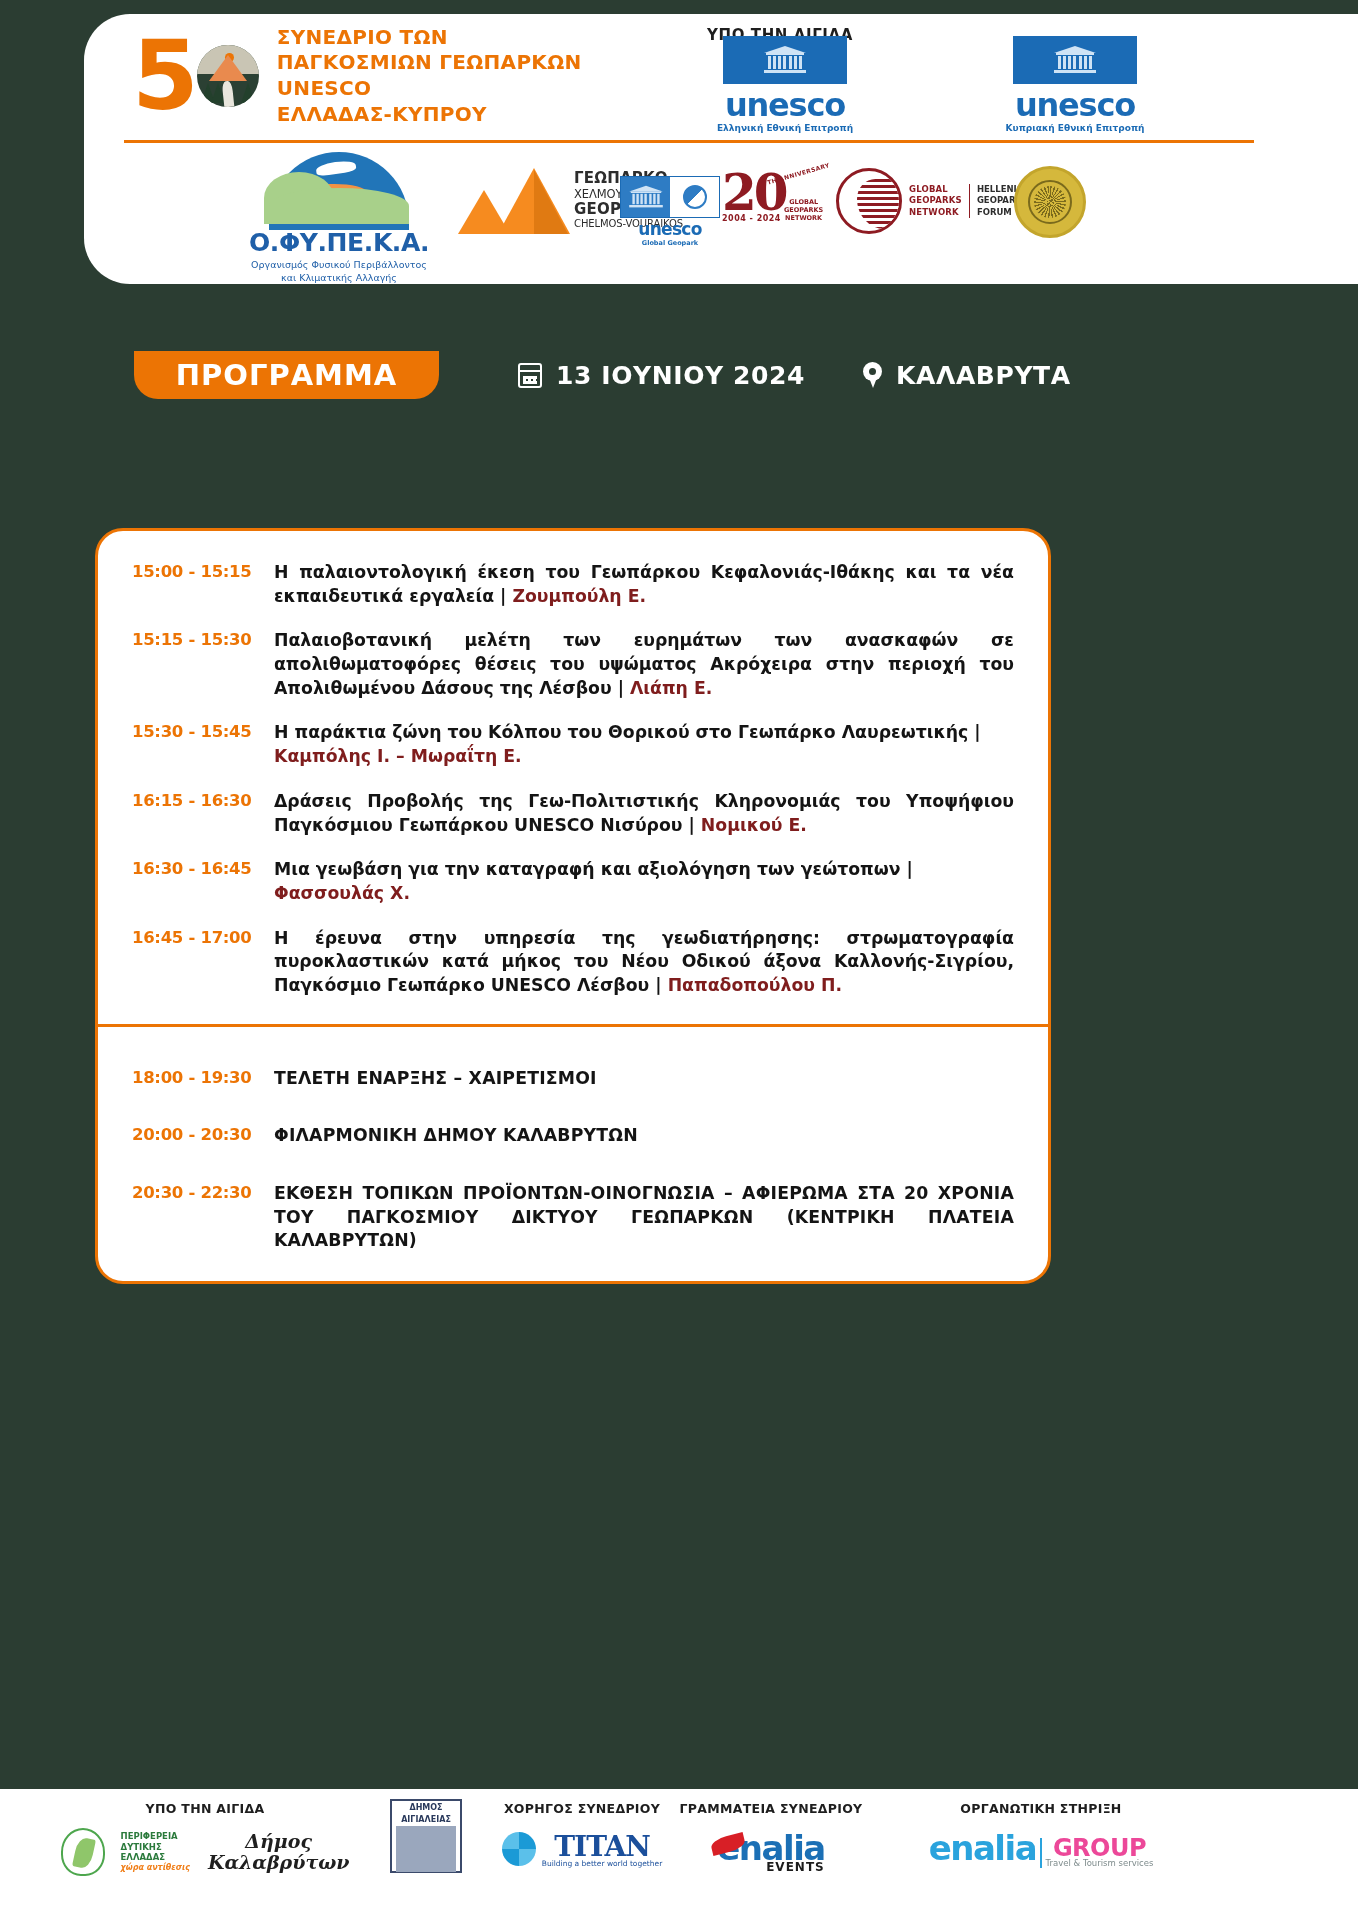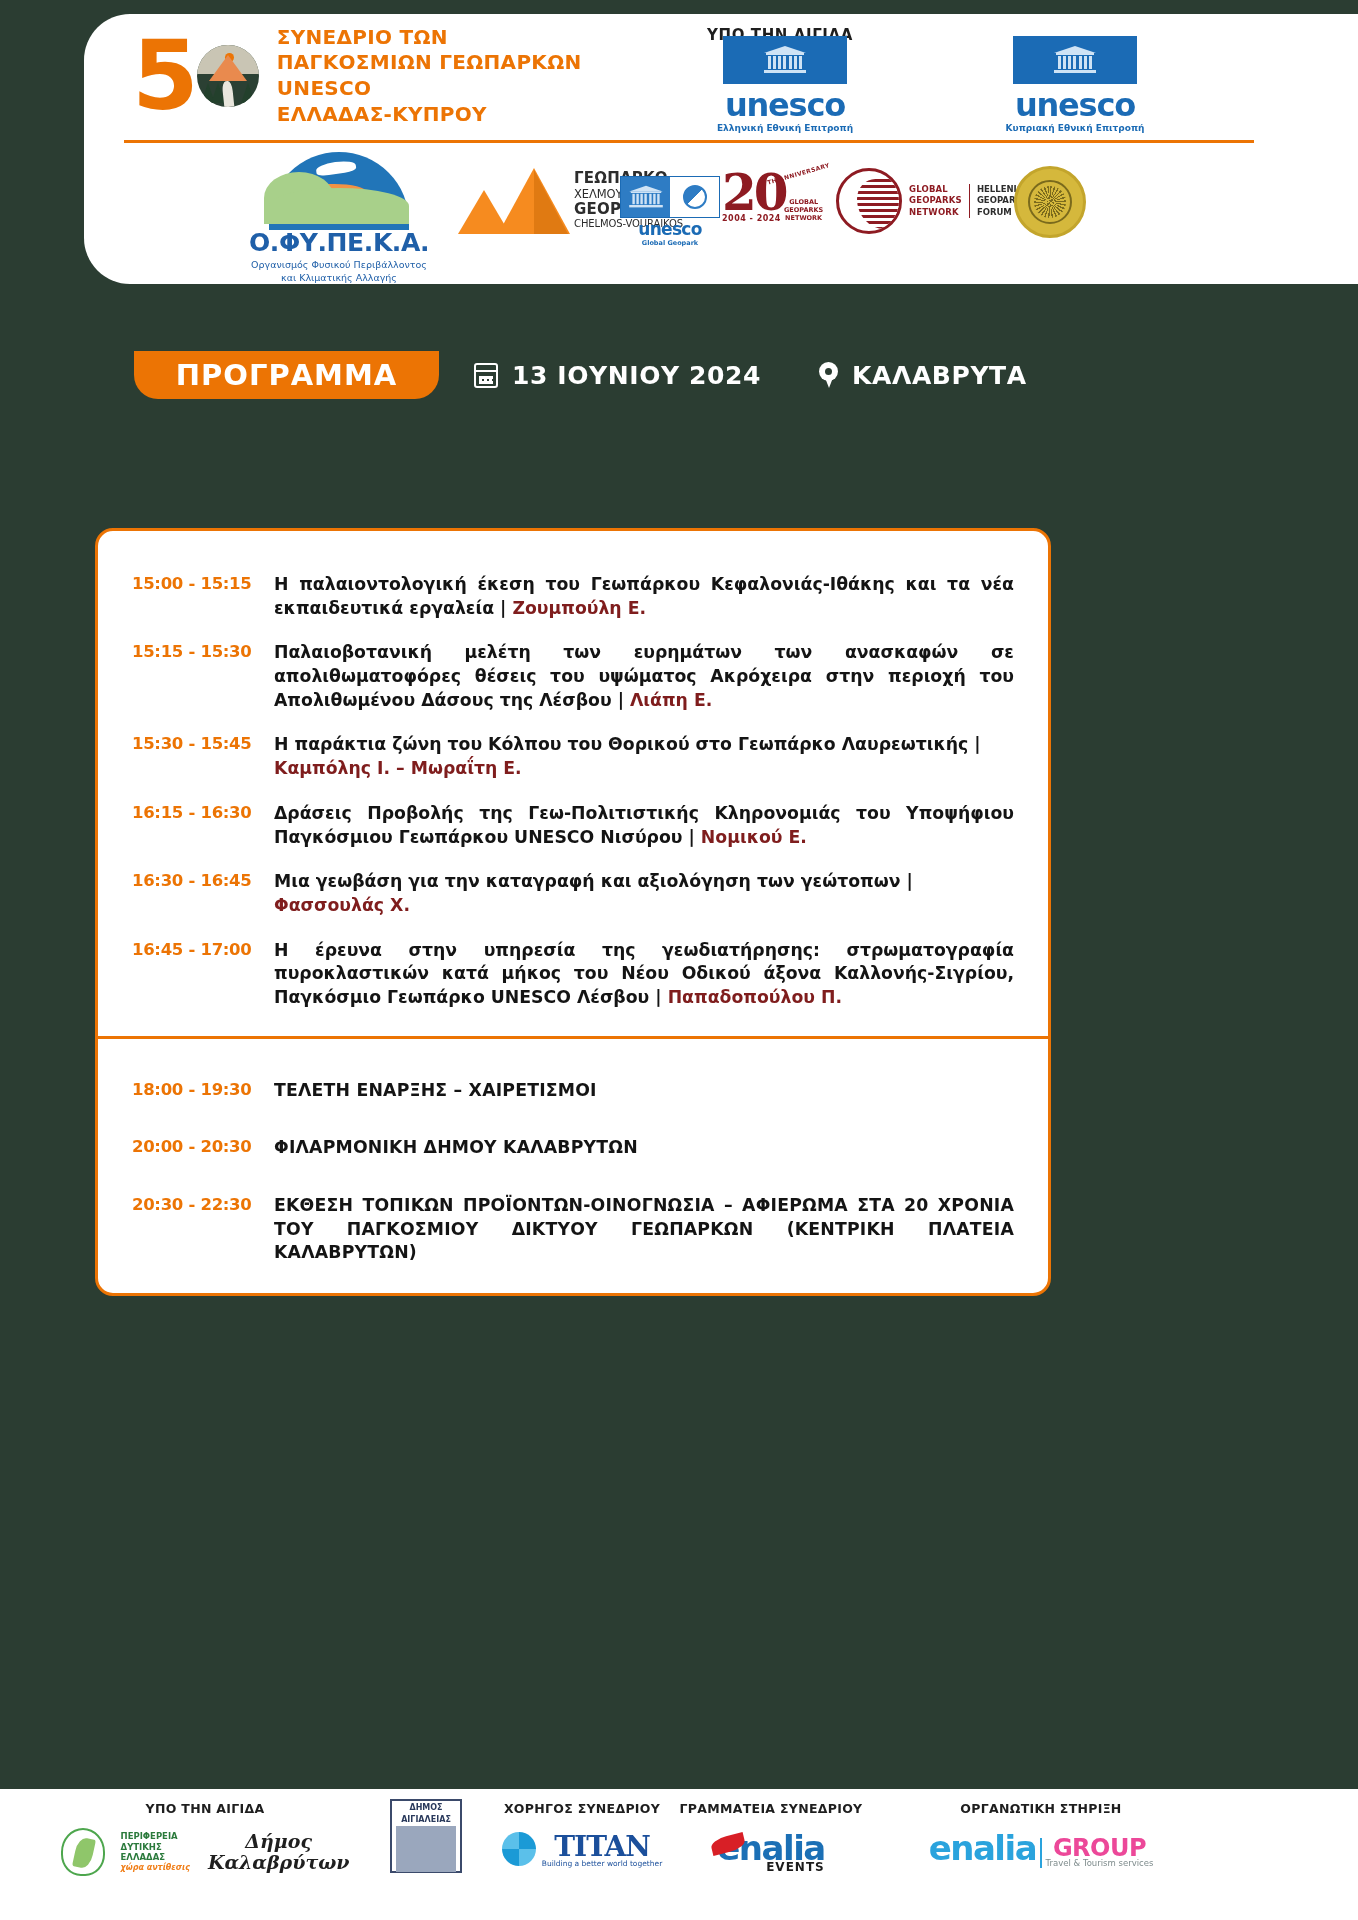--- a/index.html
+++ b/index.html
@@ -175,41 +175,41 @@
     position: absolute; left: 50px; top: 0; width: 305px; height: 48px; background: #ec7404;
     border-bottom-left-radius: 24px; border-bottom-right-radius: 24px;
     display: flex; align-items: center; justify-content: center;
   }
   .prog-pill span { color: #fff; font-weight: 700; font-size: 29px; letter-spacing: 1px; }
   .prog-meta {
     position: absolute; left: 390px; top: 0; height: 48px;
     display: flex; align-items: center; gap: 18px; color: #fff;
     font-weight: 700; font-size: 25px; letter-spacing: 0.6px;
   }
-  .meta-item { display: flex; align-items: center; gap: 14px; }
+  .meta-item { display: flex; align-items: center; gap: 14px; margin-left: 44px; }
   .cal-ic { width: 24px; height: 25px; border: 2.4px solid #fff; border-radius: 3px; position: relative; }
   .cal-ic::before { content: ""; position: absolute; left: -2.4px; top: 5px; width: 24px; height: 2.4px; background: #fff; }
   .cal-ic::after { content: ""; position: absolute; left: 3px; top: 11px; width: 14px; height: 8px;
     background: repeating-linear-gradient(90deg,#fff 0 2.6px, transparent 2.6px 5px),
                 repeating-linear-gradient(#fff 0 2.6px, transparent 2.6px 5px);
     background-size: 100% 2.6px, 2.6px 100%; }
   .pin-ic { width: 19px; height: 26px; position: relative; }
   .pin-ic::before { content: ""; position: absolute; left: 0; top: 0; width: 19px; height: 19px;
     border-radius: 50%; background: #fff; }
   .pin-ic::after { content: ""; position: absolute; left: 4.5px; top: 13px; width: 0; height: 0;
     border-left: 5px solid transparent; border-right: 5px solid transparent; border-top: 13px solid #fff; }
   .pin-dot { position: absolute; left: 6px; top: 5.5px; width: 7px; height: 7px;
     border-radius: 50%; background: #2b3d32; z-index: 2; }
   .gap-right { margin-left: 40px; }
 
   
   .card {
     position: absolute; left: 95px; top: 528px; width: 956px;
-    background: #ffffff; border: 3px solid #ec7404; border-radius: 18px;
-    padding: 42px 34px 22px 34px;
+    background: #ffffff; border: 3px solid #ec7404; border-radius: 28px;
+    padding: 30px 34px 22px 34px;
   }
   .sessions { display: block; }
   .srow { display: flex; margin-bottom: 21px; }
   .srow .time {
     flex: 0 0 142px; color: #ec7404; font-weight: 700; font-size: 16.5px;
     letter-spacing: -0.3px; padding-top: 1px; white-space: nowrap;
   }
   .srow .body {
     flex: 1; color: #141414; font-size: 17.3px; line-height: 1.37;
     text-align: justify; text-justify: inter-word; font-weight: 600;

